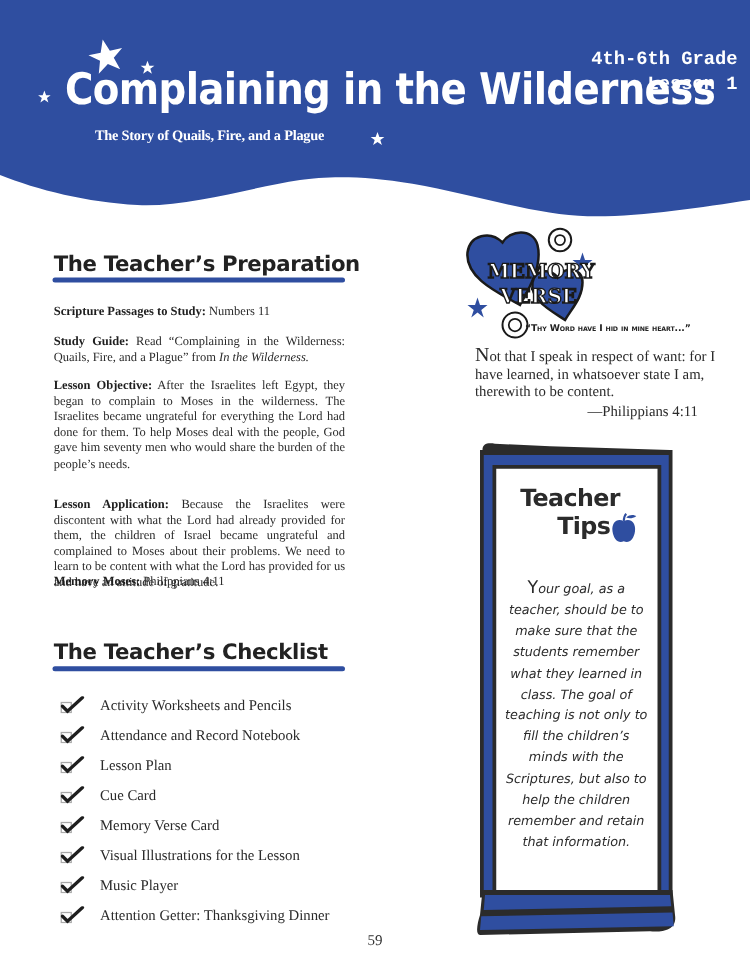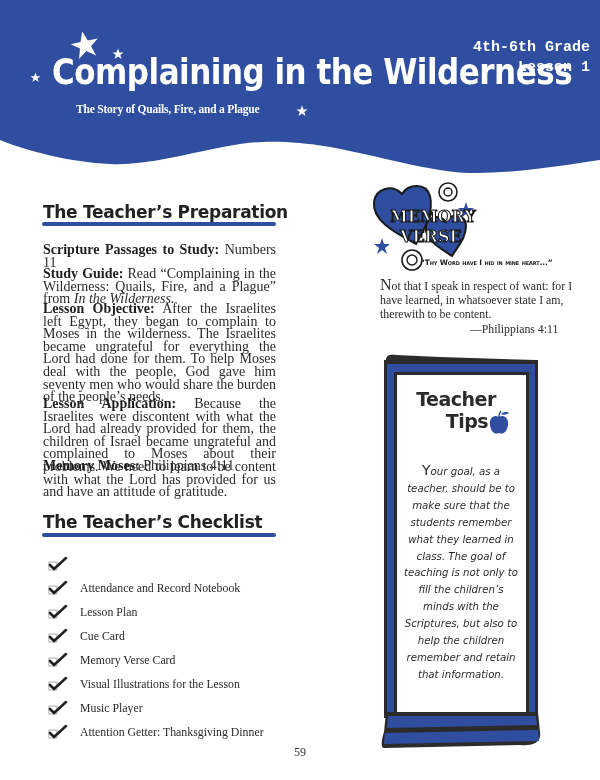--- a/index.html
+++ b/index.html
@@ -32,21 +32,21 @@
     position: absolute; left: 43px;
     font-family: "DejaVu Sans", sans-serif; font-weight: bold;
     font-size: 17px; color: #222222; letter-spacing: -0.3px;
   }
   .underline {
     position: absolute; left: 42px; width: 234px; height: 4px;
     background: #2f4ea0; border-radius: 2px;
   }
   .para {
     position: absolute; left: 43px; width: 233px;
-    font-size: 14px; line-height: 12.6px; text-align: justify; color: #2a2a2a;
+    font-size: 10px; line-height: 12.6px; text-align: justify; color: #2a2a2a;
   }
   .para b { font-weight: bold; color: #1e1e1e; }
   .para i { font-style: italic; }
 
   .checklist { position: absolute; left: 48px; top: 552px; width: 280px; }
   .check-item { height: 24px; display: flex; align-items: center; }
   .check-icon { width: 20px; height: 14px; margin-right: 12px; }
   .check-label { font-size: 11.8px; color: #2a2a2a; }
 
   .page-num { position: absolute; left: 294px; top: 745px; font-size: 12px; color: #333; }
@@ -134,20 +134,21 @@
 
 <div class="section-title" style="top:512px">The Teacher’s Checklist</div>
 <div class="underline" style="top:533px"></div>
 
 <div class="checklist">
   <div class="check-item">
     <svg class="check-icon" viewBox="0 0 20 14">
         <rect x="1" y="5" width="8" height="8" fill="none" stroke="#aaa" stroke-width="1"></rect>
         <path d="M2,8 L6,12 L18,1" fill="none" stroke="#1e1e1e" stroke-width="2.6" stroke-linecap="round"></path>
       </svg>
+    <span class="check-label">Activity Worksheets and Pencils</span>
   </div>
   <div class="check-item">
     <svg class="check-icon" viewBox="0 0 20 14">
         <rect x="1" y="5" width="8" height="8" fill="none" stroke="#aaa" stroke-width="1"></rect>
         <path d="M2,8 L6,12 L18,1" fill="none" stroke="#1e1e1e" stroke-width="2.6" stroke-linecap="round"></path>
       </svg>
     <span class="check-label">Attendance and Record Notebook</span>
   </div>
   <div class="check-item">
     <svg class="check-icon" viewBox="0 0 20 14">

